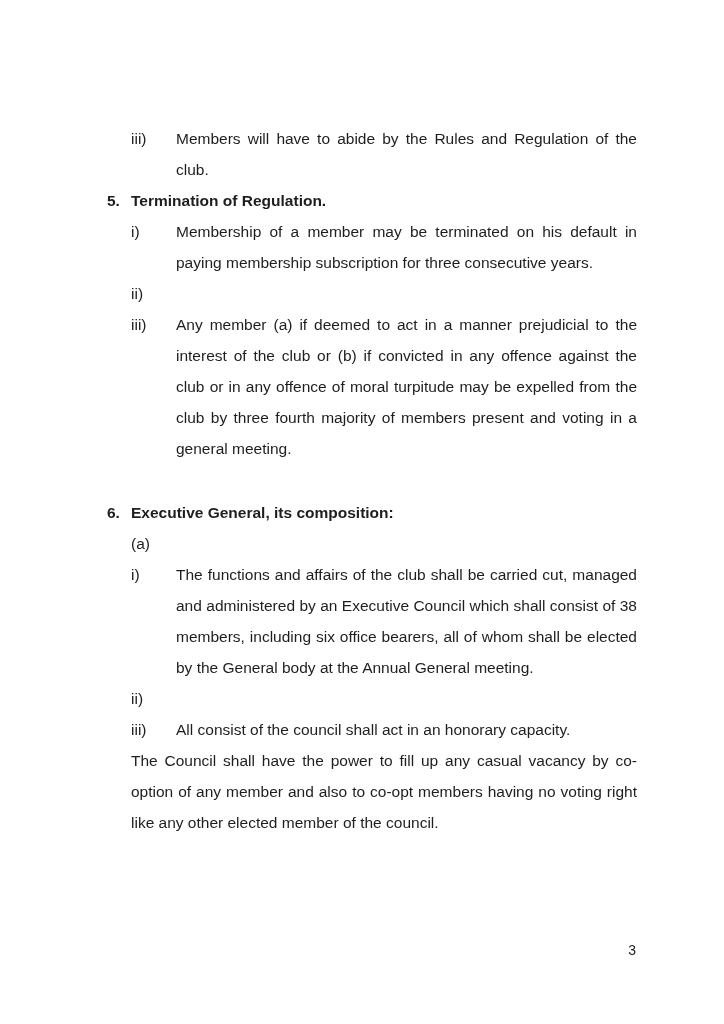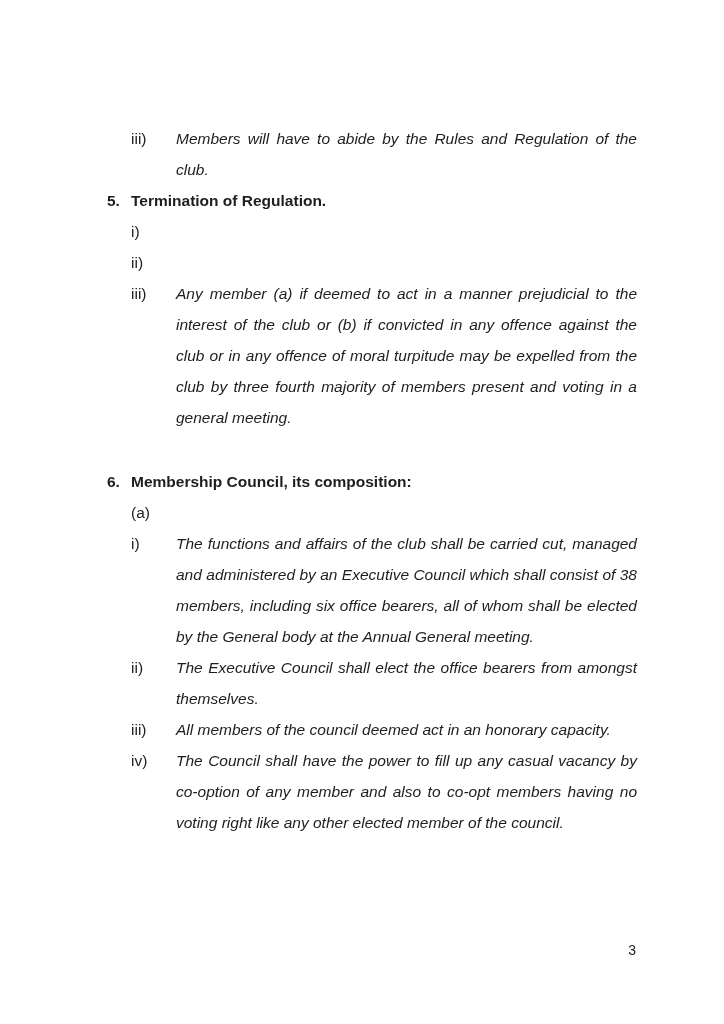--- a/index.html
+++ b/index.html
@@ -45,21 +45,20 @@
     display: flex;
     padding-left: 24px;
   }
   .item .marker {
     flex: 0 0 45px;
   }
   .item .text {
     flex: 1;
     text-align: justify;
     text-align-last: left;
-    font-style: italic;
   }
   .page-number {
     position: absolute;
     top: 941px;
     right: 88px;
     font-size: 14px;
     line-height: 18px;
     color: #1e1e1e;
   }
 </style>
@@ -74,54 +73,53 @@
       <span class="text">Members will have to abide by the Rules and Regulation of the club.</span>
     </div>
 
     <div class="heading">
       <span class="h-num">5.</span>
       <span class="h-title">Termination of Regulation.</span>
     </div>
 
     <div class="item">
       <span class="marker">i)</span>
+      <span class="text">Membership of a member may be terminated on his default in paying membership subscription for three consecutive years.</span>
     </div>
 
     <div class="item">
       <span class="marker">ii)</span>
     </div>
 
     <div class="item">
       <span class="marker">iii)</span>
       <span class="text">Any member (a) if deemed to act in a manner prejudicial to the interest of the club or (b) if convicted in any offence against the club or in any offence of moral turpitude may be expelled from the club by three fourth majority of members present and voting in a general meeting.</span>
     </div>
 
     <div class="heading section-gap">
       <span class="h-num">6.</span>
-      <span class="h-title">Membership Council, its composition:</span>
+      <span class="h-title">Executive General, its composition:</span>
     </div>
 
     <div class="sub-label">(a)</div>
 
     <div class="item">
       <span class="marker">i)</span>
       <span class="text">The functions and affairs of the club shall be carried cut, managed and administered by an Executive Council which shall consist of 38 members, including six office bearers, all of whom shall be elected by the General body at the Annual General meeting.</span>
     </div>
 
     <div class="item">
       <span class="marker">ii)</span>
-      <span class="text">The Executive Council shall elect the office bearers from amongst themselves.</span>
     </div>
 
     <div class="item">
       <span class="marker">iii)</span>
-      <span class="text">All members of the council deemed act in an honorary capacity.</span>
+      <span class="text">All consist of the council shall act in an honorary capacity.</span>
     </div>
 
     <div class="item">
-      <span class="marker">iv)</span>
       <span class="text">The Council shall have the power to fill up any casual vacancy by co-option of any member and also to co-opt members having no voting right like any other elected member of the council.</span>
     </div>
 
   </div>
 
   <div class="page-number">3</div>
 </div>
 
 </body></html>

